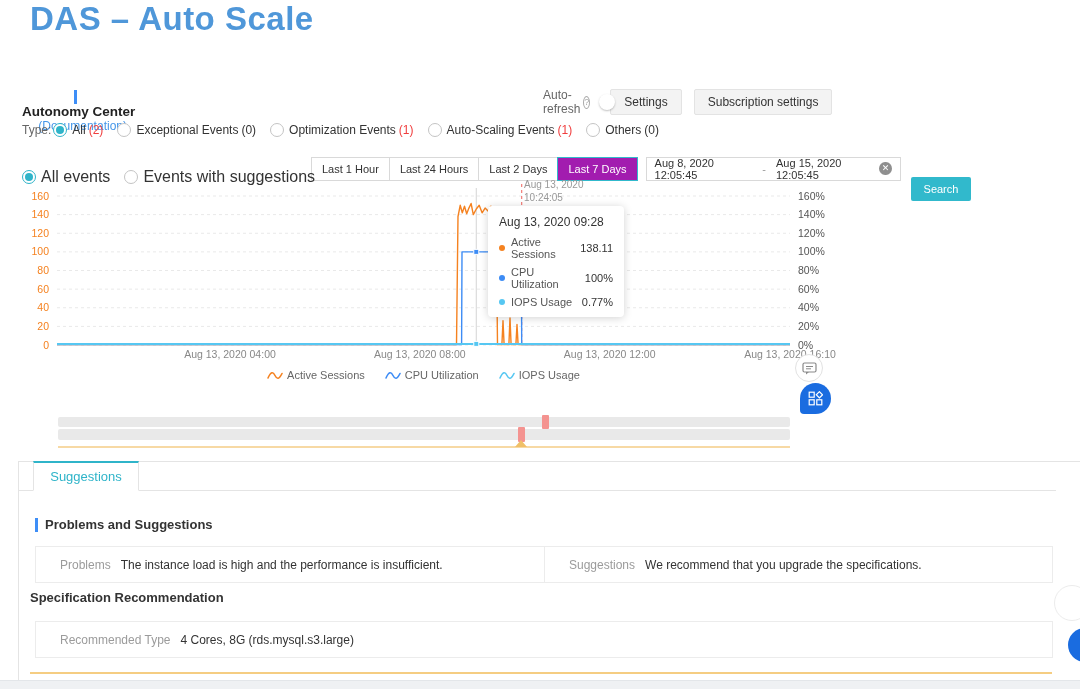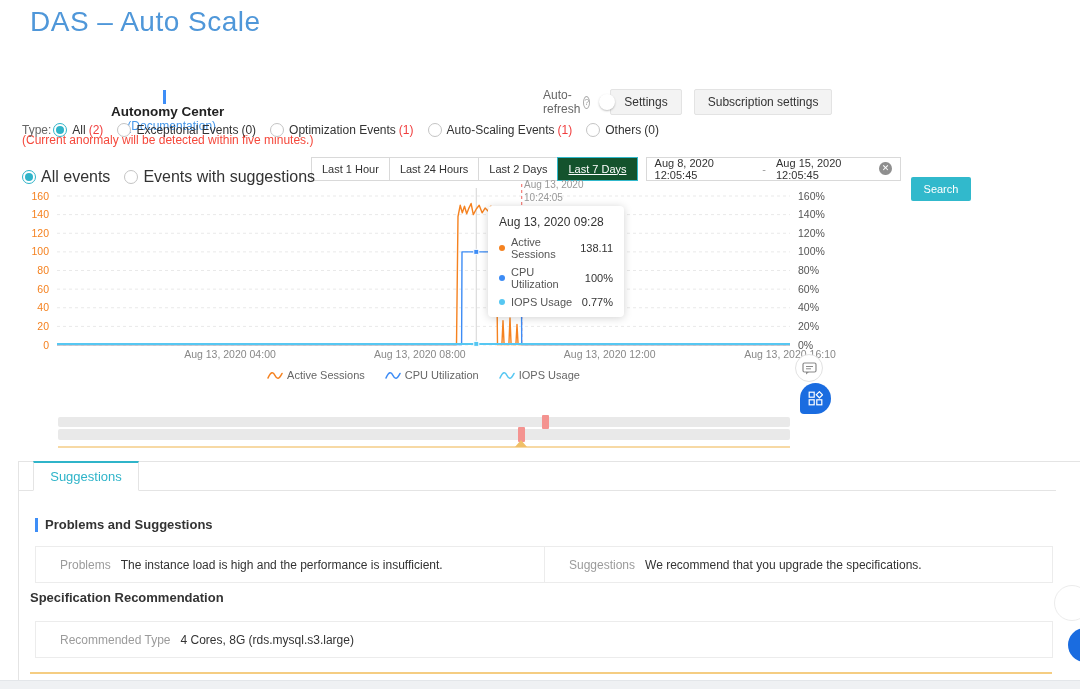--- a/index.html
+++ b/index.html
@@ -1,20 +1,20 @@
 <!DOCTYPE html>
 <html><head>
 <meta charset="utf-8">
 <style>
   * { margin:0; padding:0; box-sizing:border-box; }
   html,body { background:#fff; }
   body { font-family:"Liberation Sans", sans-serif; }
   #app { position:relative; width:1080px; height:689px; background:#fff; overflow:hidden; }
 
-  .page-title { position:absolute; left:30px; top:6px; font-size:28px; color:#4f97d9; letter-spacing:.5px; }
+  .page-title { position:absolute; left:30px; top:0; font-size:33px; color:#4f97d9; letter-spacing:.5px;font-weight:bold; }
 
   
   .autonomy { position:absolute; left:22px; top:90px; display:flex; align-items:center;flex-direction:column; }
   .blue-bar { width:3px; height:14px; background:#3e8ef7; margin-right:7px; }
   .autonomy .sec-title { font-size:13.5px; font-weight:bold; color:#222; }
   .autonomy .doc { font-size:12px; color:#4596e8; margin-left:8px; }
   .autonomy .notice { font-size:12px; color:#f5483b; }
 
   .top-controls { position:absolute; left:543px; top:88px; width:282px; display:flex; align-items:center; }
   .ar-label { font-size:12px; color:#666; }
@@ -34,21 +34,21 @@
   .radio.sel::after { content:''; display:block; width:8px; height:8px; margin:2px; border-radius:50%; background:#2fb4c9; }
   .opt { display:flex; align-items:center; margin-right:14px; cursor:default; }
   .opt .radio { margin-right:5px; }
   .cnt-red { color:#f03e3e; margin-left:3px; }
   .cnt { color:#333; margin-left:3px; }
 
   
   .range-row { position:absolute; left:312px; top:136px; display:flex; align-items:center; }
   .range-btn { height:24px; padding:0 10px; background:#fff; border:1px solid #d9d9d9; font-size:11px; color:#333;
                display:inline-flex; align-items:center; margin-left:-1px; white-space:nowrap; }
-  .range-btn.active { background:#14532d; border-color:#31b9cc; color:#fff; z-index:1;text-decoration:underline; }
+  .range-btn.active { background:#a21caf; border-color:#31b9cc; color:#fff; z-index:1; }
   .date-box { height:24px; border:1px solid #d9d9d9; background:#fff; display:flex; align-items:center;
               font-size:11px; color:#333; padding:0 8px; margin-left:8px; width:255px; }
   .date-sep { color:#999; margin:0 10px; }
   .clear-icon { width:13px; height:13px; border-radius:50%; background:#8f8f8f; color:#fff; font-size:9px; line-height:13px;
                 text-align:center; margin-left:auto; }
   .search-btn { height:24px; padding:0 13px; background:#31b9cc; color:#fff; font-size:11px; border:none; border-radius:2px;
                 margin-left:10px; display:inline-flex; align-items:center;margin-top:41px; }
 
   
   .events-row { position:absolute; left:22px; top:168px; display:flex; align-items:center; font-size:16px; color:#333; }
@@ -102,21 +102,20 @@
 <body>
 
 <div id="app">
 
   <div class="page-title">DAS – Auto Scale</div>
 
   <div class="autonomy">
     <span class="blue-bar"></span>
     <span class="sec-title">Autonomy Center</span>
     <span class="doc">(Documentation)</span>
-    <span class="notice">(Current anormaly will be detected within five minutes.)</span>
   </div>
 
   <div class="top-controls">
     <span class="ar-label">Auto-refresh</span>
     <span class="q-icon">?</span>
     <span class="toggle">
         <span class="knob"></span>
       </span>
     <span class="gray-btn">Settings</span>
     <span class="gray-btn">Subscription settings</span>

